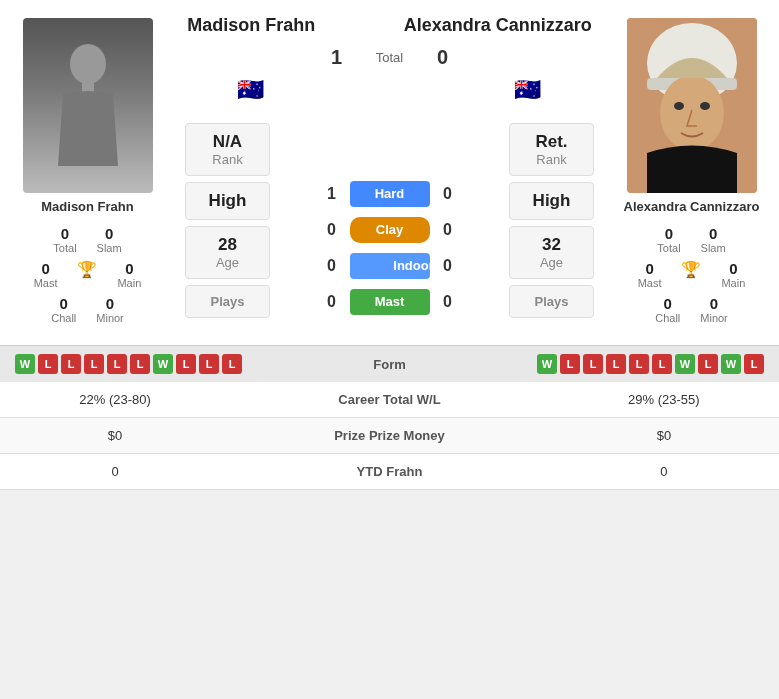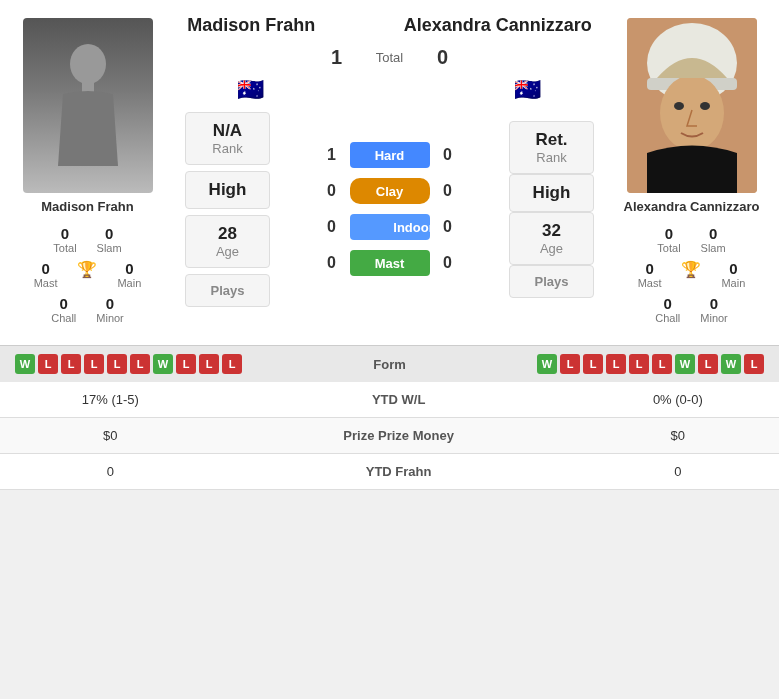--- a/index.html
+++ b/index.html
@@ -193,33 +193,34 @@
     .side-info-lbl {
       font-size: 13px;
       color: #888;
     }
 
     
     .middle-row {
       display: flex;
       flex-direction: row;
       width: 100%;
-      align-items: center;
-      margin-top: 5px;
+      align-items: flex-end;
+      margin-top: 16px;
     }
     .left-side-info {
       display: flex;
       flex-direction: column;
       gap: 6px;
       min-width: 90px;
       padding-left: 10px;
     }
     .right-side-info {
       display: flex;
       flex-direction: column;
+      gap: 6px;
       min-width: 90px;
       padding-right: 10px;
     }
     .surfaces-col {
       flex: 1;
       display: flex;
       flex-direction: column;
       gap: 4px;
     }
 
@@ -538,24 +539,24 @@
       <div class="form-badge form-l">L</div>
       <div class="form-badge form-w">W</div>
       <div class="form-badge form-l">L</div>
       <div class="form-badge form-w">W</div>
       <div class="form-badge form-l">L</div>
     </div>
   </div>
 
   <table class="stats-table">
     <tbody>
-    <tr>
-      <td class="left-val">17% (1-5)</td>
-      <td class="center-label">YTD W/L</td>
-      <td class="right-val">0% (0-0)</td>
+        <tr>
+      <td class="left-val">22% (23-80)</td>
+      <td class="center-label">Career Total W/L</td>
+      <td class="right-val">29% (23-55)</td>
     </tr>
     <tr>
       <td class="left-val">$0</td>
       <td class="center-label">Prize Prize Money</td>
       <td class="right-val">$0</td>
     </tr>
     <tr>
       <td class="left-val">0</td>
       <td class="center-label">YTD Frahn</td>
       <td class="right-val">0</td>

